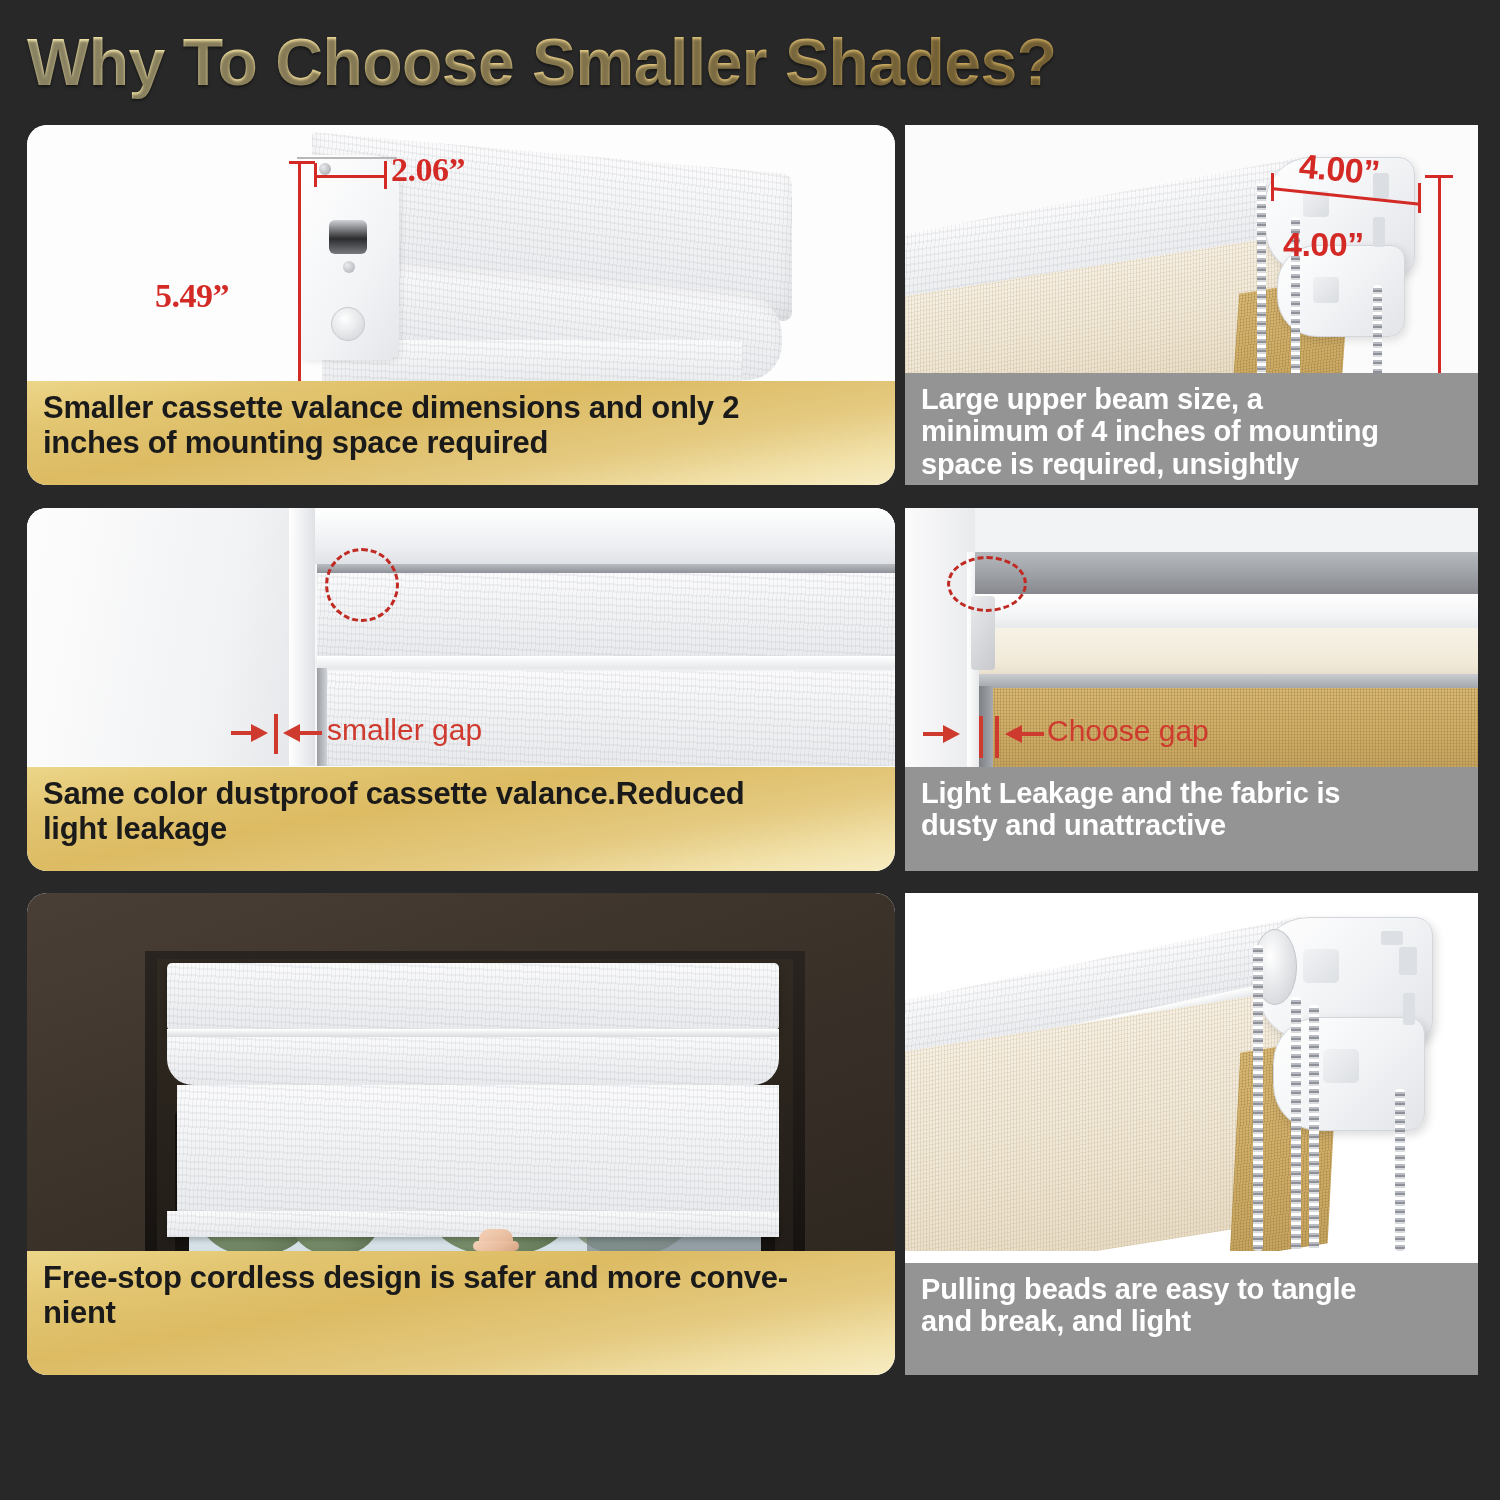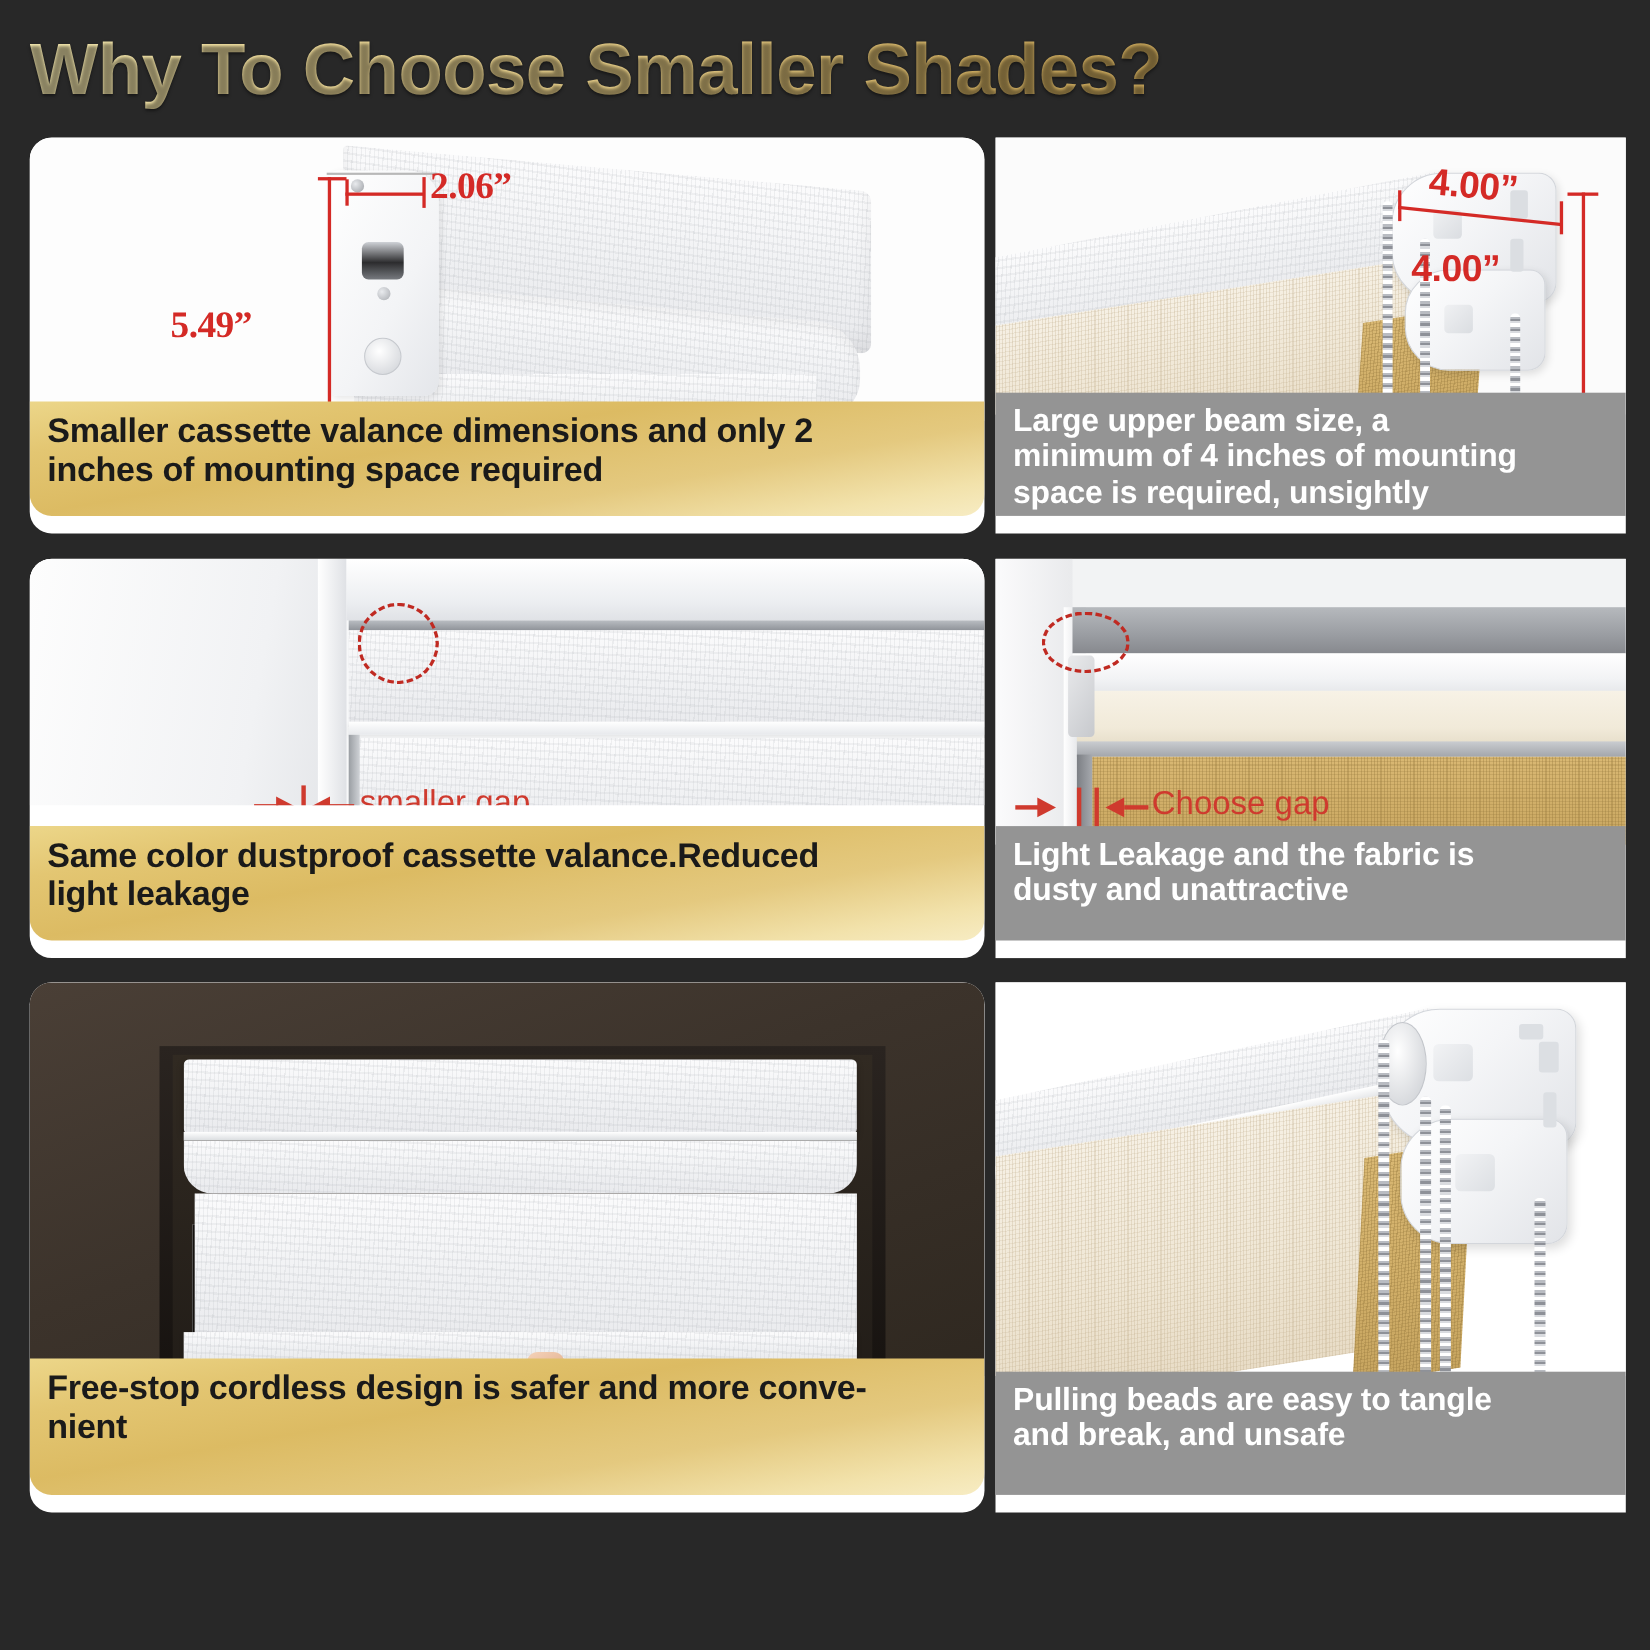--- a/index.html
+++ b/index.html
@@ -48,21 +48,21 @@
 
   .media {
     position: absolute;
     left: 0; right: 0; top: 0;
     overflow: hidden;
   }
 
   
   .caption {
     position: absolute;
-    left: 0; right: 0; bottom: 16px;
+    left: 0; right: 0; bottom: 0;
     padding: 10px 0 12px 16px;
     font-weight: bold;
     line-height: 1.12;
     white-space: pre-line;
   }
   .caption.gold {
     background: linear-gradient(170deg,
         #ecd689 0%, #e3c672 18%, #dcbb63 40%,
         #e4c97f 68%, #f2e2ab 88%, #f7ecc3 100%);
     color: #1a1a1a;
@@ -237,21 +237,21 @@
     <div class="tick-h" style="left:520px;top:50px;width:28px;"></div>
     <div class="dim-label" style="left:378px;top:100px;">4.00”</div>
   </div>
 
   <div class="caption gray cap-h-112">Large upper beam size, a
 minimum of 4 inches of mounting
 space is required, unsightly</div>
 </div>
 
 <div class="panel left row2">
-  <div class="media" style="height:224px;">
+  <div class="media" style="height:258px;">
     <div style="position:absolute;inset:0;background:#f7f8f9;"></div>
 
     <div style="position:absolute;left:0;top:0;width:280px;height:258px;
          background:linear-gradient(100deg,#fdfdfd 0%,#f1f2f4 70%,#e3e5e8 100%);"></div>
     <div style="position:absolute;left:262px;top:0;width:26px;height:258px;
          background:linear-gradient(90deg,#ffffff,#dfe1e5);"></div>
     <div style="position:absolute;left:288px;top:0;width:580px;height:56px;
          background:linear-gradient(180deg,#ffffff 0%,#eceef1 70%,#e0e2e6 100%);"></div>
 
     <div style="position:absolute;left:290px;top:56px;width:578px;height:9px;
@@ -386,14 +386,14 @@
     <div style="position:absolute;left:348px;top:36px;width:44px;height:76px;border-radius:50%;
          background:radial-gradient(ellipse at 40% 35%,#ffffff,#c9ccd1);border:1px solid #c3c6cb;"></div>
 
     <div class="bead-chain" style="position:absolute;left:348px;top:52px;width:10px;height:306px;"></div>
     <div class="bead-chain" style="position:absolute;left:386px;top:104px;width:10px;height:254px;"></div>
     <div class="bead-chain" style="position:absolute;left:404px;top:112px;width:10px;height:246px;"></div>
     <div class="bead-chain" style="position:absolute;left:490px;top:196px;width:10px;height:162px;"></div>
   </div>
 
   <div class="caption gray cap-h-112">Pulling beads are easy to tangle
-and break, and unsafe</div>
+and break, and light</div>
 </div>
 
 </body></html>

